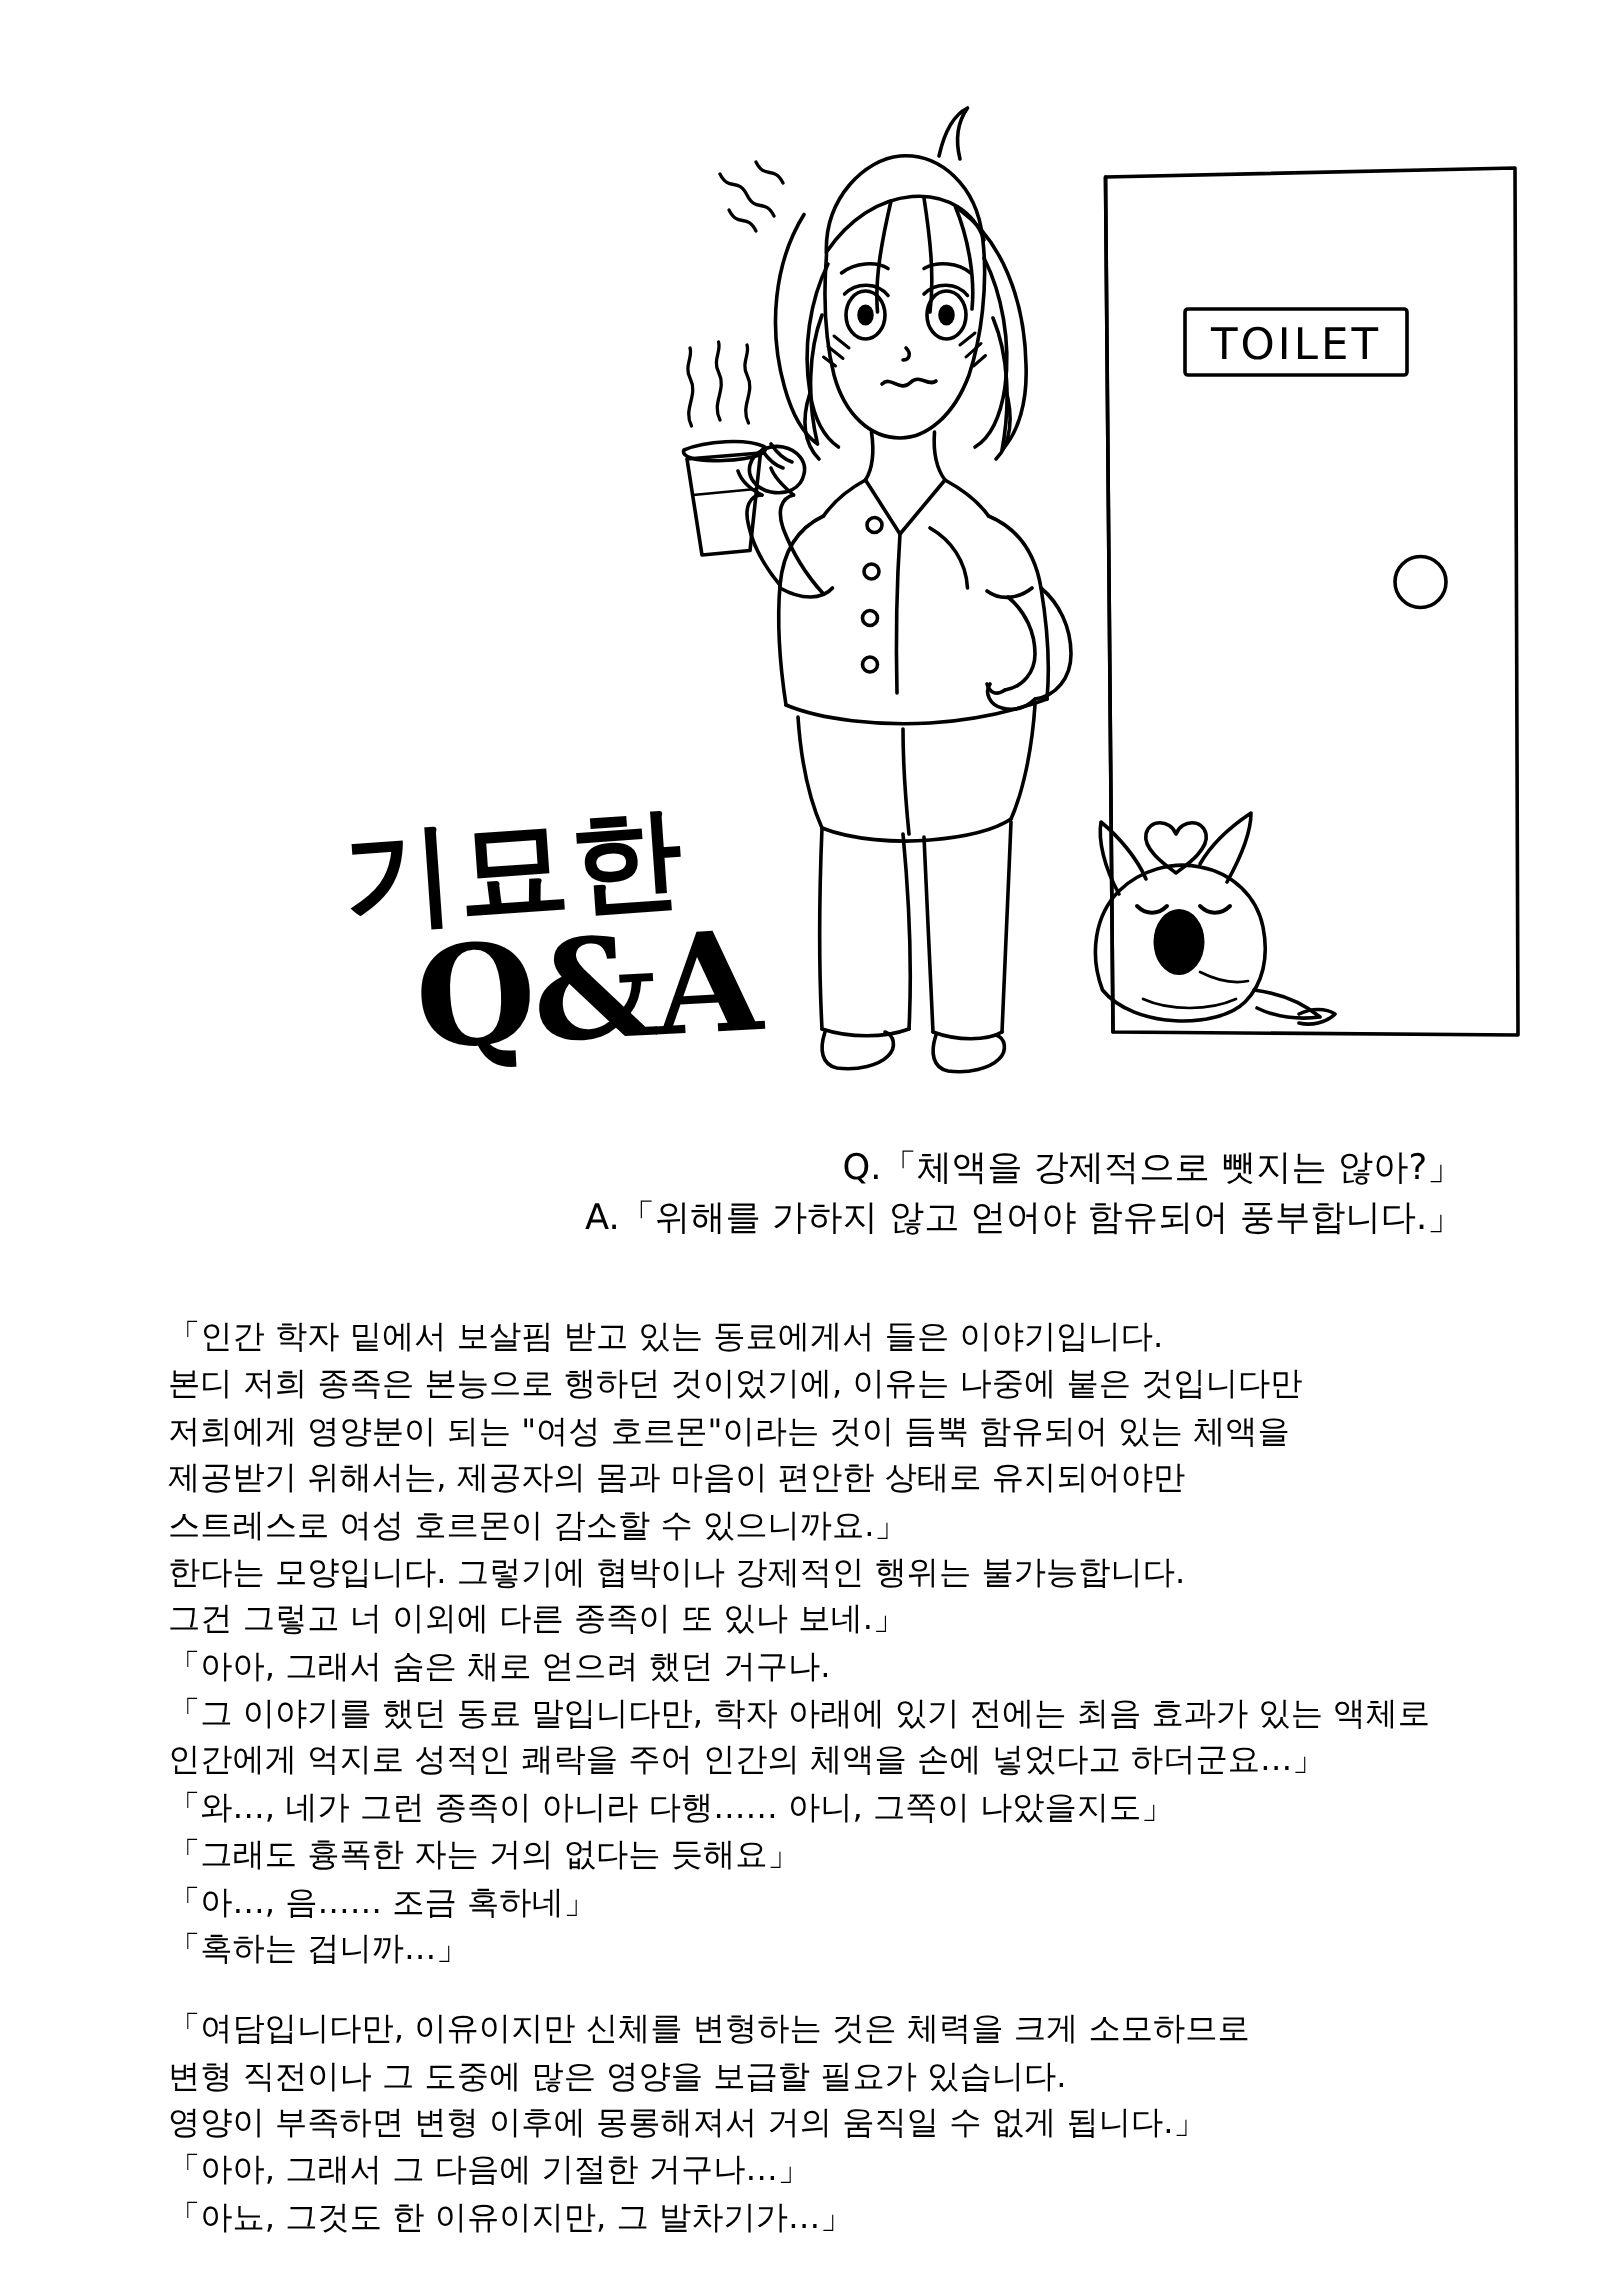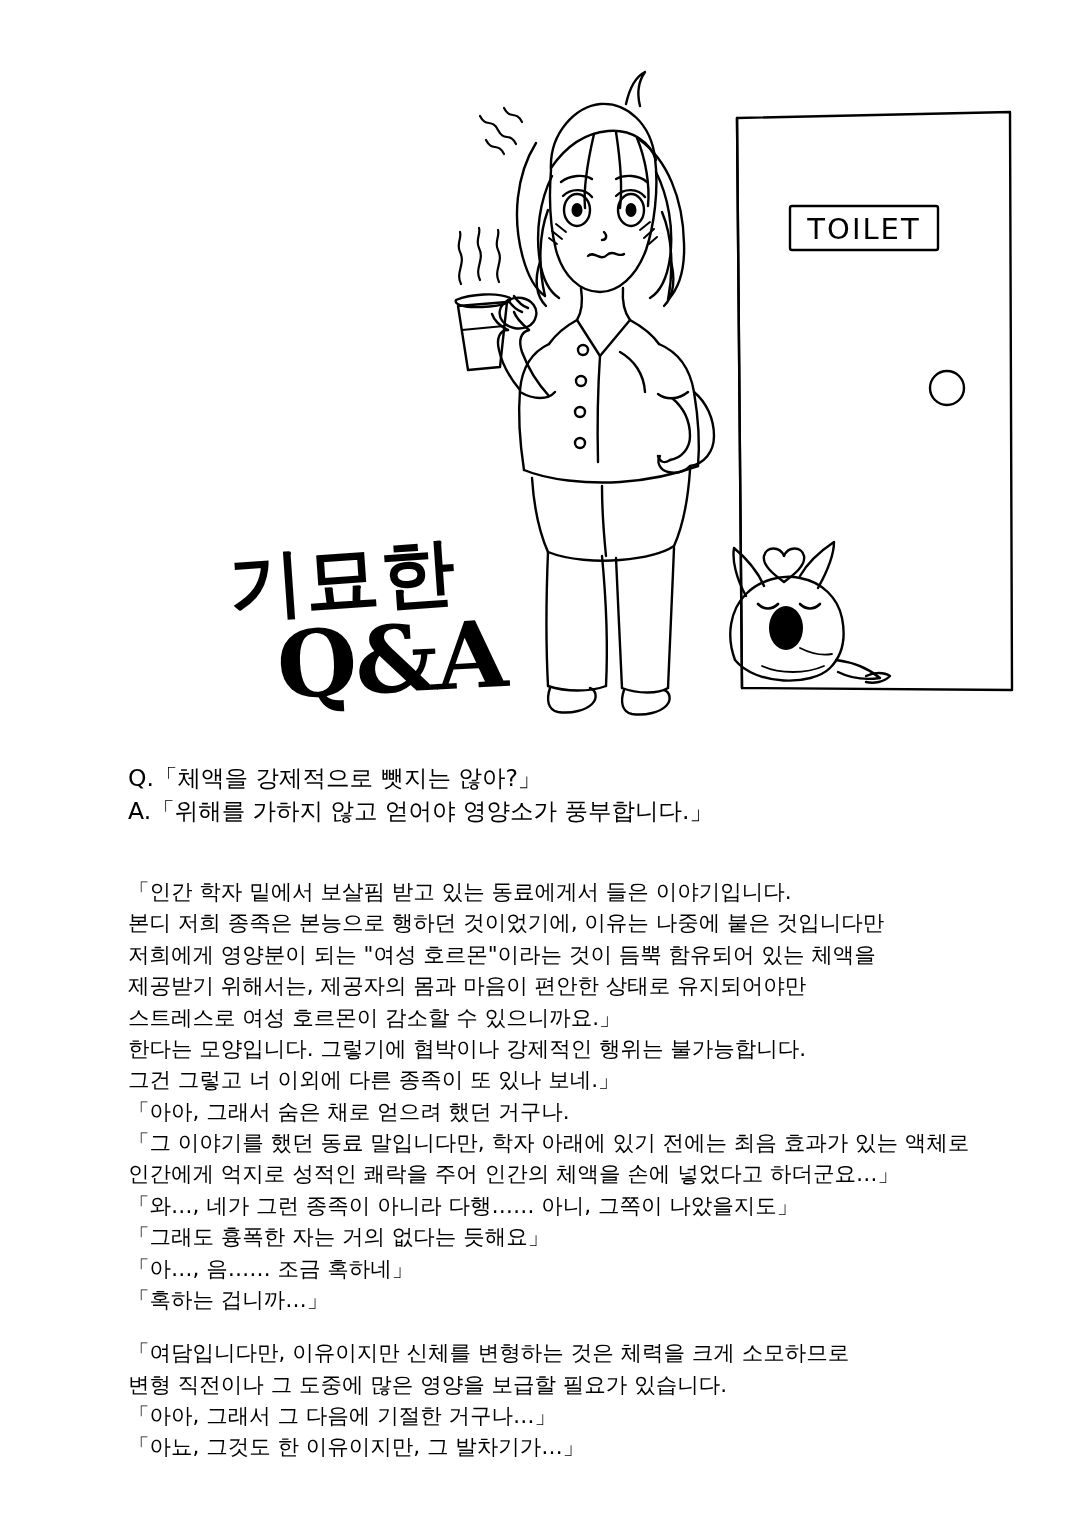--- a/index.html
+++ b/index.html
@@ -61,42 +61,43 @@
     font-weight: bold;
     font-size: 92px;
     letter-spacing: -2px;
     transform: rotate(-3deg);
     white-space: nowrap;
   }
 
   
   .qa-block {
     position: absolute;
-    left: 128px;
+    left: 115px;
     top: 762px;
     width: 860px;
     font-size: 23.5px;
     line-height: 1.42;
     font-family: "DejaVu Sans", sans-serif;
+    text-align: right;
   }
   .qa-line {
     white-space: nowrap;
   }
 
   .body-block {
     position: absolute;
     left: 112px;
     top: 876px;
     width: 900px;
     font-size: 21.5px;
     line-height: 1.46;
     font-family: "DejaVu Sans", sans-serif;
   }
   .para {
-    margin: 0 0 22px 16px;
+    margin: 0 0 22px 0;
   }
   .para:last-child {
     margin-bottom: 0;
   }
   .body-line {
     white-space: nowrap;
   }
 </style>
 </head>
 <body>
@@ -271,21 +272,21 @@
     </svg>
   </div>
 
   <div class="title-art">
     <div class="title-line1">기묘한</div>
     <div class="title-line2">Q&amp;A</div>
   </div>
 
   <div class="qa-block">
     <div class="qa-line">Q.「체액을 강제적으로 뺏지는 않아?」</div>
-    <div class="qa-line">A.「위해를 가하지 않고 얻어야 영양소가 풍부합니다.」</div>
+    <div class="qa-line">A.「위해를 가하지 않고 얻어야 함유되어 풍부합니다.」</div>
   </div>
 
   <div class="body-block">
     <div class="para">
       <div class="body-line">「인간 학자 밑에서 보살핌 받고 있는 동료에게서 들은 이야기입니다.</div>
       <div class="body-line">본디 저희 종족은 본능으로 행하던 것이었기에, 이유는 나중에 붙은 것입니다만</div>
       <div class="body-line">저희에게 영양분이 되는 "여성 호르몬"이라는 것이 듬뿍 함유되어 있는 체액을</div>
       <div class="body-line">제공받기 위해서는, 제공자의 몸과 마음이 편안한 상태로 유지되어야만</div>
       <div class="body-line">스트레스로 여성 호르몬이 감소할 수 있으니까요.」</div>
       <div class="body-line">한다는 모양입니다. 그렇기에 협박이나 강제적인 행위는 불가능합니다.</div>
@@ -294,18 +295,19 @@
       <div class="body-line">「그 이야기를 했던 동료 말입니다만, 학자 아래에 있기 전에는 최음 효과가 있는 액체로</div>
       <div class="body-line">인간에게 억지로 성적인 쾌락을 주어 인간의 체액을 손에 넣었다고 하더군요…」</div>
       <div class="body-line">「와…, 네가 그런 종족이 아니라 다행…… 아니, 그쪽이 나았을지도」</div>
       <div class="body-line">「그래도 흉폭한 자는 거의 없다는 듯해요」</div>
       <div class="body-line">「아…, 음…… 조금 혹하네」</div>
       <div class="body-line">「혹하는 겁니까…」</div>
     </div>
     <div class="para">
       <div class="body-line">「여담입니다만, 이유이지만 신체를 변형하는 것은 체력을 크게 소모하므로</div>
       <div class="body-line">변형 직전이나 그 도중에 많은 영양을 보급할 필요가 있습니다.</div>
+      <div class="body-line">영양이 부족하면 변형 이후에 몽롱해져서 거의 움직일 수 없게 됩니다.」</div>
       <div class="body-line">「아아, 그래서 그 다음에 기절한 거구나…」</div>
       <div class="body-line">「아뇨, 그것도 한 이유이지만, 그 발차기가…」</div>
     </div>
   </div>
 
 </div>
 
 </body></html>

